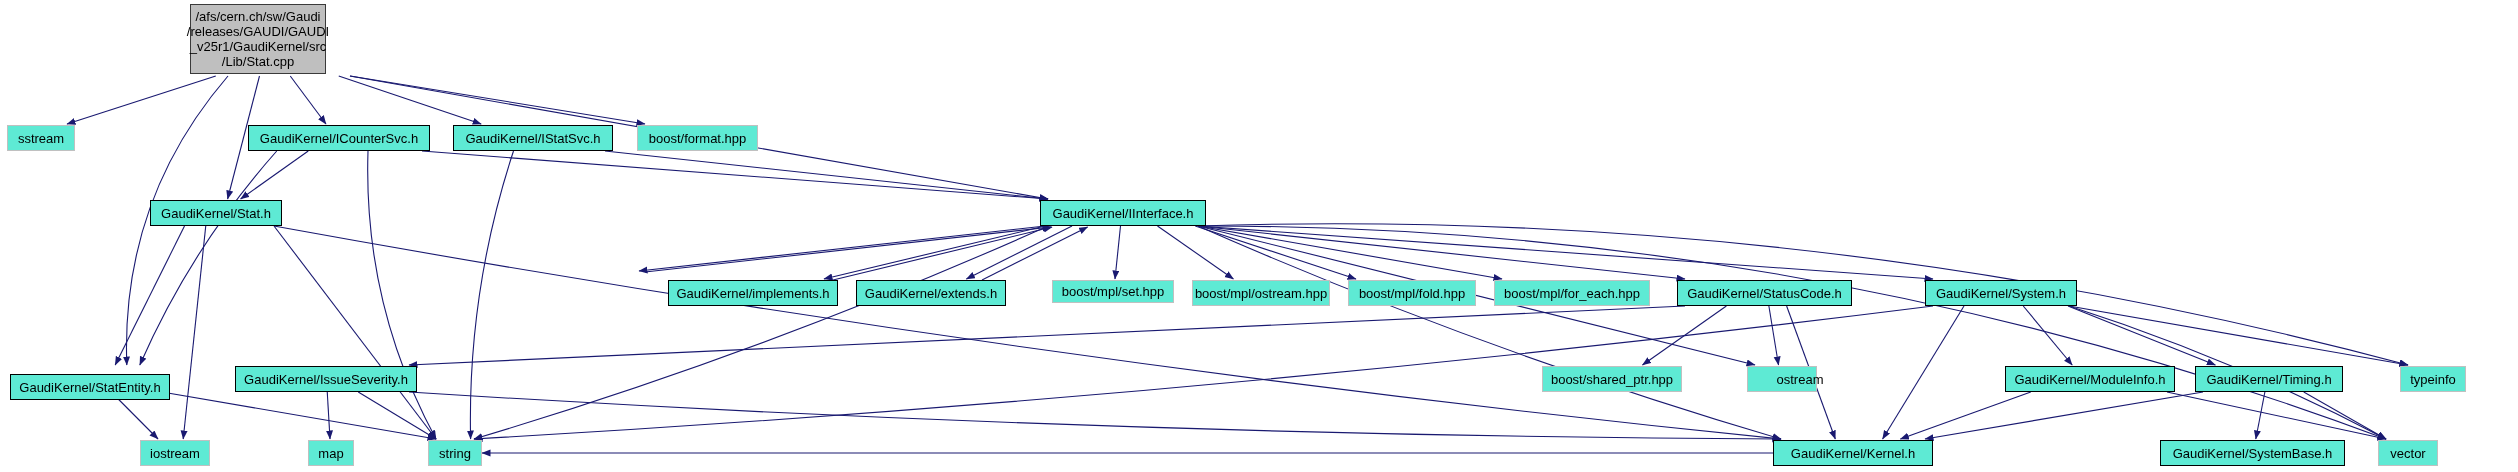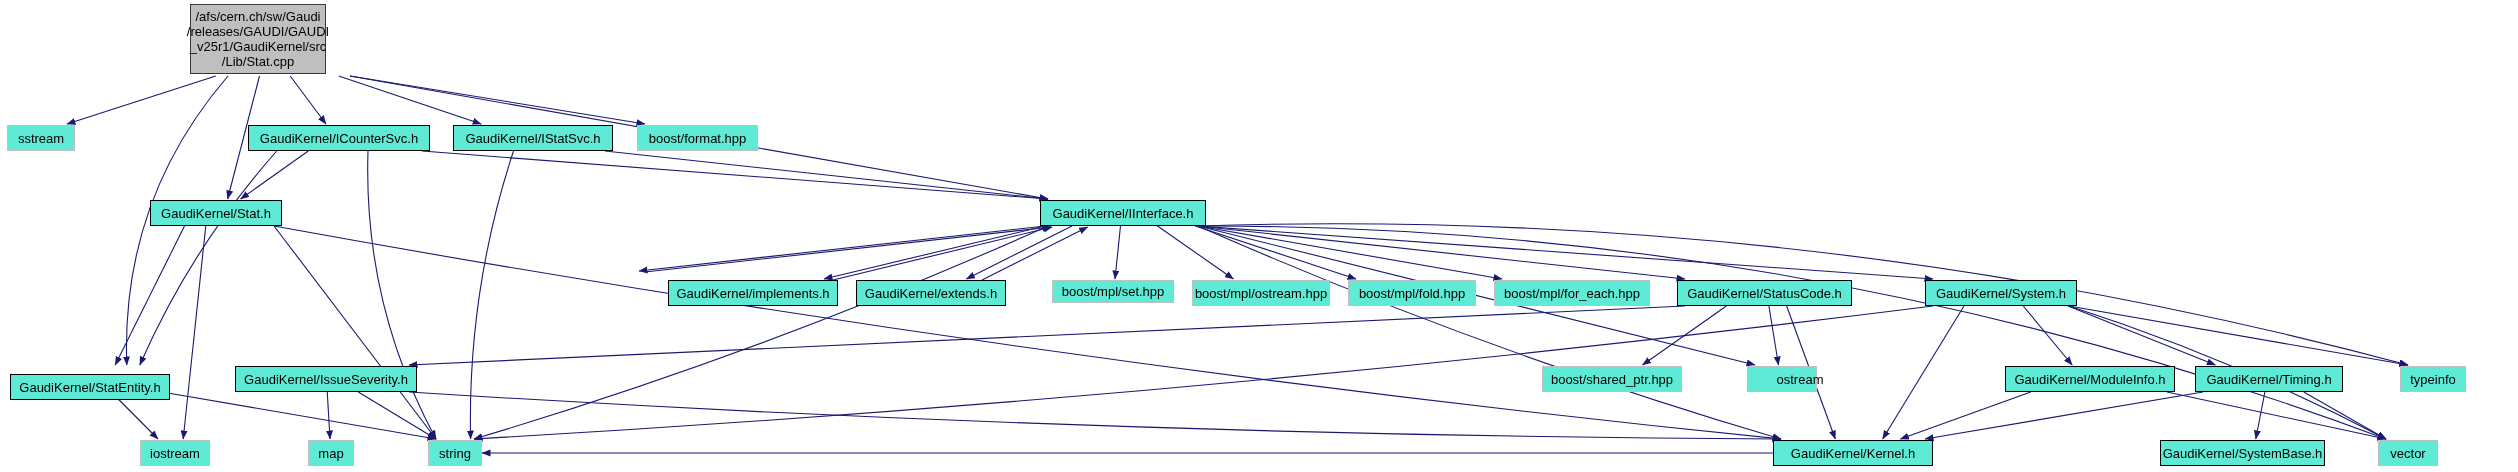--- a/index.html
+++ b/index.html
@@ -101,15 +101,15 @@
     <div class="node doc" style="left: 235px; top: 366px; width: 182px; height: 26px;"><span>GaudiKernel/IssueSeverity.h</span></div>
     <div class="node ext" style="left: 1542px; top: 366px; width: 140px; height: 26px;"><span>boost/shared_ptr.hpp</span></div>
     <div class="node ext" style="left: 1747px; top: 366px; width: 70px; height: 26px; padding-left: 36px;"><span>ostream</span></div>
     <div class="node doc" style="left: 2005px; top: 366px; width: 170px; height: 26px;"><span>GaudiKernel/ModuleInfo.h</span></div>
     <div class="node doc" style="left: 2195px; top: 366px; width: 148px; height: 26px;"><span>GaudiKernel/Timing.h</span></div>
     <div class="node ext" style="left: 2400px; top: 366px; width: 66px; height: 26px;"><span>typeinfo</span></div>
     <div class="node ext" style="left: 140px; top: 440px; width: 70px; height: 26px;"><span>iostream</span></div>
     <div class="node ext" style="left: 308px; top: 440px; width: 46px; height: 26px;"><span>map</span></div>
     <div class="node ext" style="left: 428px; top: 440px; width: 54px; height: 26px;"><span>string</span></div>
     <div class="node doc" style="left: 1773px; top: 440px; width: 160px; height: 26px;"><span>GaudiKernel/Kernel.h</span></div>
-    <div class="node doc" style="left: 2160px; top: 440px; width: 165px; height: 26px;"><span>GaudiKernel/SystemBase.h</span></div>
+    <div class="node doc" style="left: 2160px; top: 440px; width: 185px; height: 26px;"><span>GaudiKernel/SystemBase.h</span></div>
     <div class="node ext" style="left: 2378px; top: 440px; width: 60px; height: 26px;"><span>vector</span></div>
   </div>
 
 </body></html>

